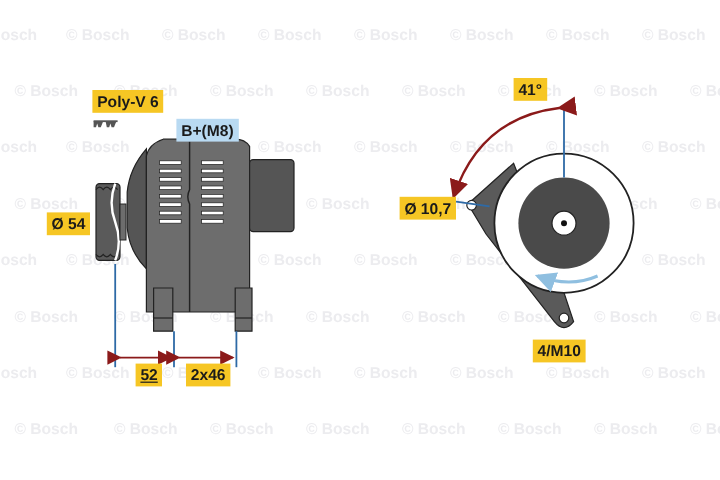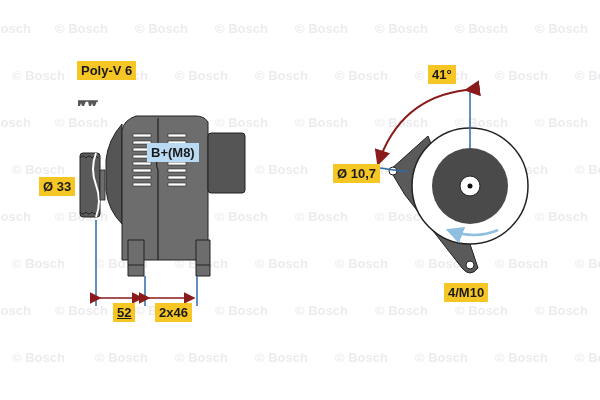--- a/index.html
+++ b/index.html
@@ -153,21 +153,21 @@
     <path d="M498,230 Q475,240 448,230" fill="none" stroke="#8fbfe0" stroke-width="2.5" marker-end="url(#arrBlue)"></path>
   </g>
 
   <g>
     <line x1="470" y1="88" x2="470" y2="148" stroke="#2e6aa6" stroke-width="1.5"></line>
     <line x1="380" y1="168" x2="408" y2="172" stroke="#2e6aa6" stroke-width="1.5"></line>
     <path d="M466,90 Q400,98 378,164" fill="none" stroke="#8b1a1a" stroke-width="2" marker-end="url(#arrRed)" marker-start="url(#arrRed)"></path>
   </g>
 </svg>
 
-<div class="label yellow" style="left:77px; top:61px;">Poly-V 6</div>
-<div class="label blue" style="left:147px; top:99px;margin-top:44px;">B+(M8)</div>
-<div class="label yellow" style="left:39px; top:177px;">Ø 33</div>
+<div class="label yellow" style="left:77px; top:75px;">Poly-V 6</div>
+<div class="label blue" style="left:147px; top:99px;">B+(M8)</div>
+<div class="label yellow" style="left:39px; top:177px;">Ø 54</div>
 <div class="label yellow" style="left:113px; top:303px;text-decoration:underline;">52</div>
 <div class="label yellow" style="left:155px; top:303px;">2x46</div>
 
 <div class="label yellow" style="left:428px; top:65px;">41°</div>
 <div class="label yellow" style="left:333px; top:164px;">Ø 10,7</div>
 <div class="label yellow" style="left:444px; top:283px;">4/M10</div>
 
 </body></html>

